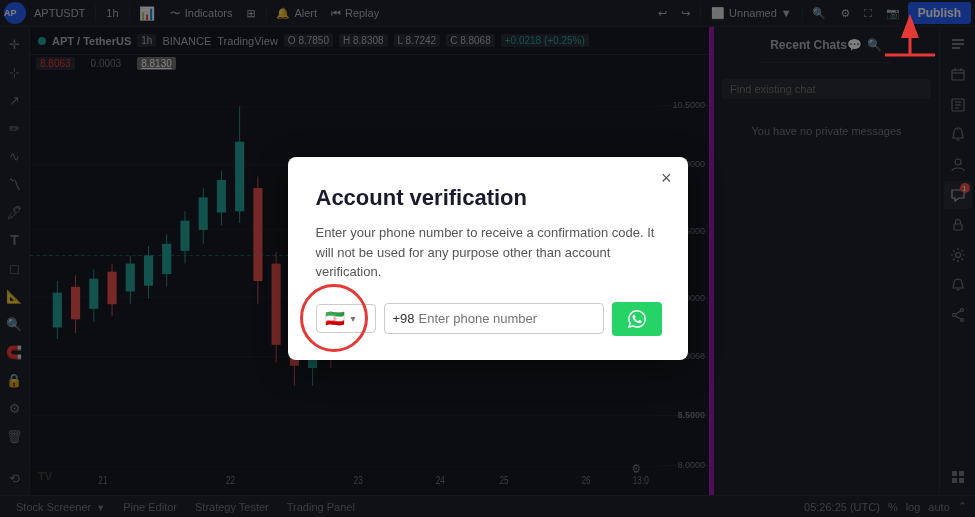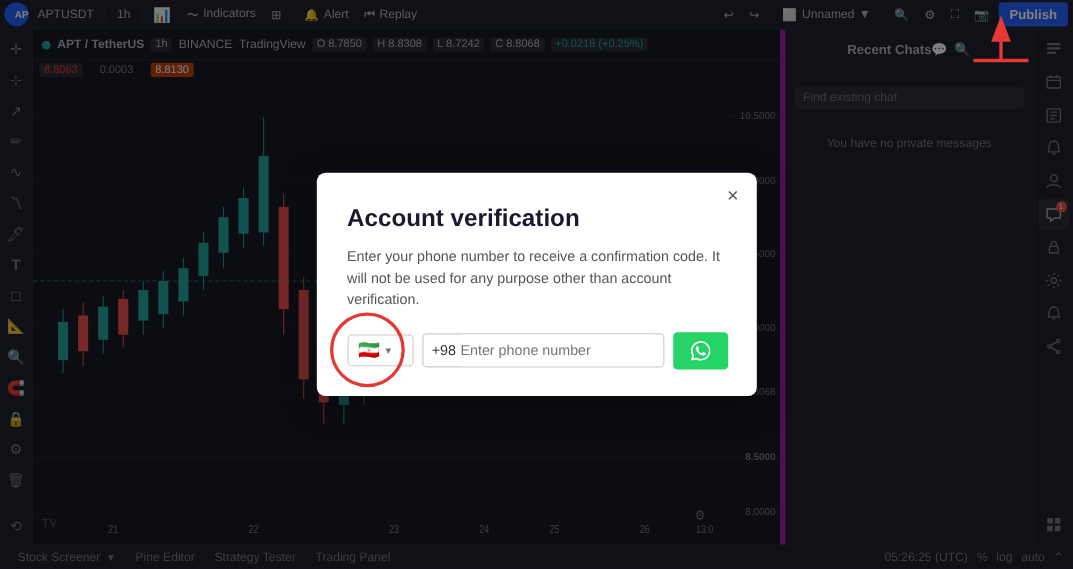--- a/index.html
+++ b/index.html
@@ -9,27 +9,27 @@
     .top-toolbar {
       height: 27px;
       background: #1e222d;
       display: flex;
       align-items: center;
       border-bottom: 1px solid #2a2e39;
       padding: 0 4px;
       gap: 2px;
     }
     .toolbar-item {
-      display: flex; gap: 4px;
+      display: flex; align-items: center; gap: 4px;
       color: #b2b5be; font-size: 11px; padding: 2px 6px;
       cursor: pointer; border-radius: 3px; white-space: nowrap;
     }
     .toolbar-logo {
       width: 22px; height: 22px; background: #2962ff; border-radius: 50%;
-      display: flex; align-items: center; justify-content: flex-end;
+      display: flex; align-items: center; justify-content: flex-start;
       color: white; font-size: 9px; font-weight: bold; flex-shrink: 0;
     }
     .toolbar-sep { width: 1px; height: 16px; background: #2a2e39; margin: 0 2px; }
     .publish-btn {
       margin-left: auto;
       background: #2962ff; color: white; border: none;
       padding: 3px 10px; border-radius: 3px; font-size: 12px;
       font-weight: 600; cursor: pointer; height: 22px;
     }
 
@@ -333,21 +333,21 @@
       <span class="price-tag">O 8.7850</span>
       <span class="price-tag">H 8.8308</span>
       <span class="price-tag">L 8.7242</span>
       <span class="price-tag">C 8.8068</span>
       <span class="price-green price-tag">+0.0218 (+0.25%)</span>
     </div>
 
     <div style="display:flex;gap:16px;padding:2px 6px;align-items:center;background:#161a25;">
       <span style="background:#2a2e39;color:#e53935;font-size:10px;padding:1px 4px;border-radius:2px;">8.8063</span>
       <span style="color:#787b86;font-size:10px;">0.0003</span>
-      <span style="background:#c2410c;color:white;font-size:10px;padding:1px 4px;border-radius:2px;">8.8130</span>
+      <span style="background:#737373;color:white;font-size:10px;padding:1px 4px;border-radius:2px;text-decoration:underline;">8.8130</span>
     </div>
 
     <div class="chart-bg" style="height: calc(100% - 50px);">
 
       <div class="chart-grid">
         <div class="grid-line-h" style="top:8%;"></div>
         <div class="grid-line-h" style="top:22%;"></div>
         <div class="grid-line-h" style="top:38%;"></div>
         <div class="grid-line-h" style="top:54%;"></div>
         <div class="grid-line-h" style="top:68%;"></div>

